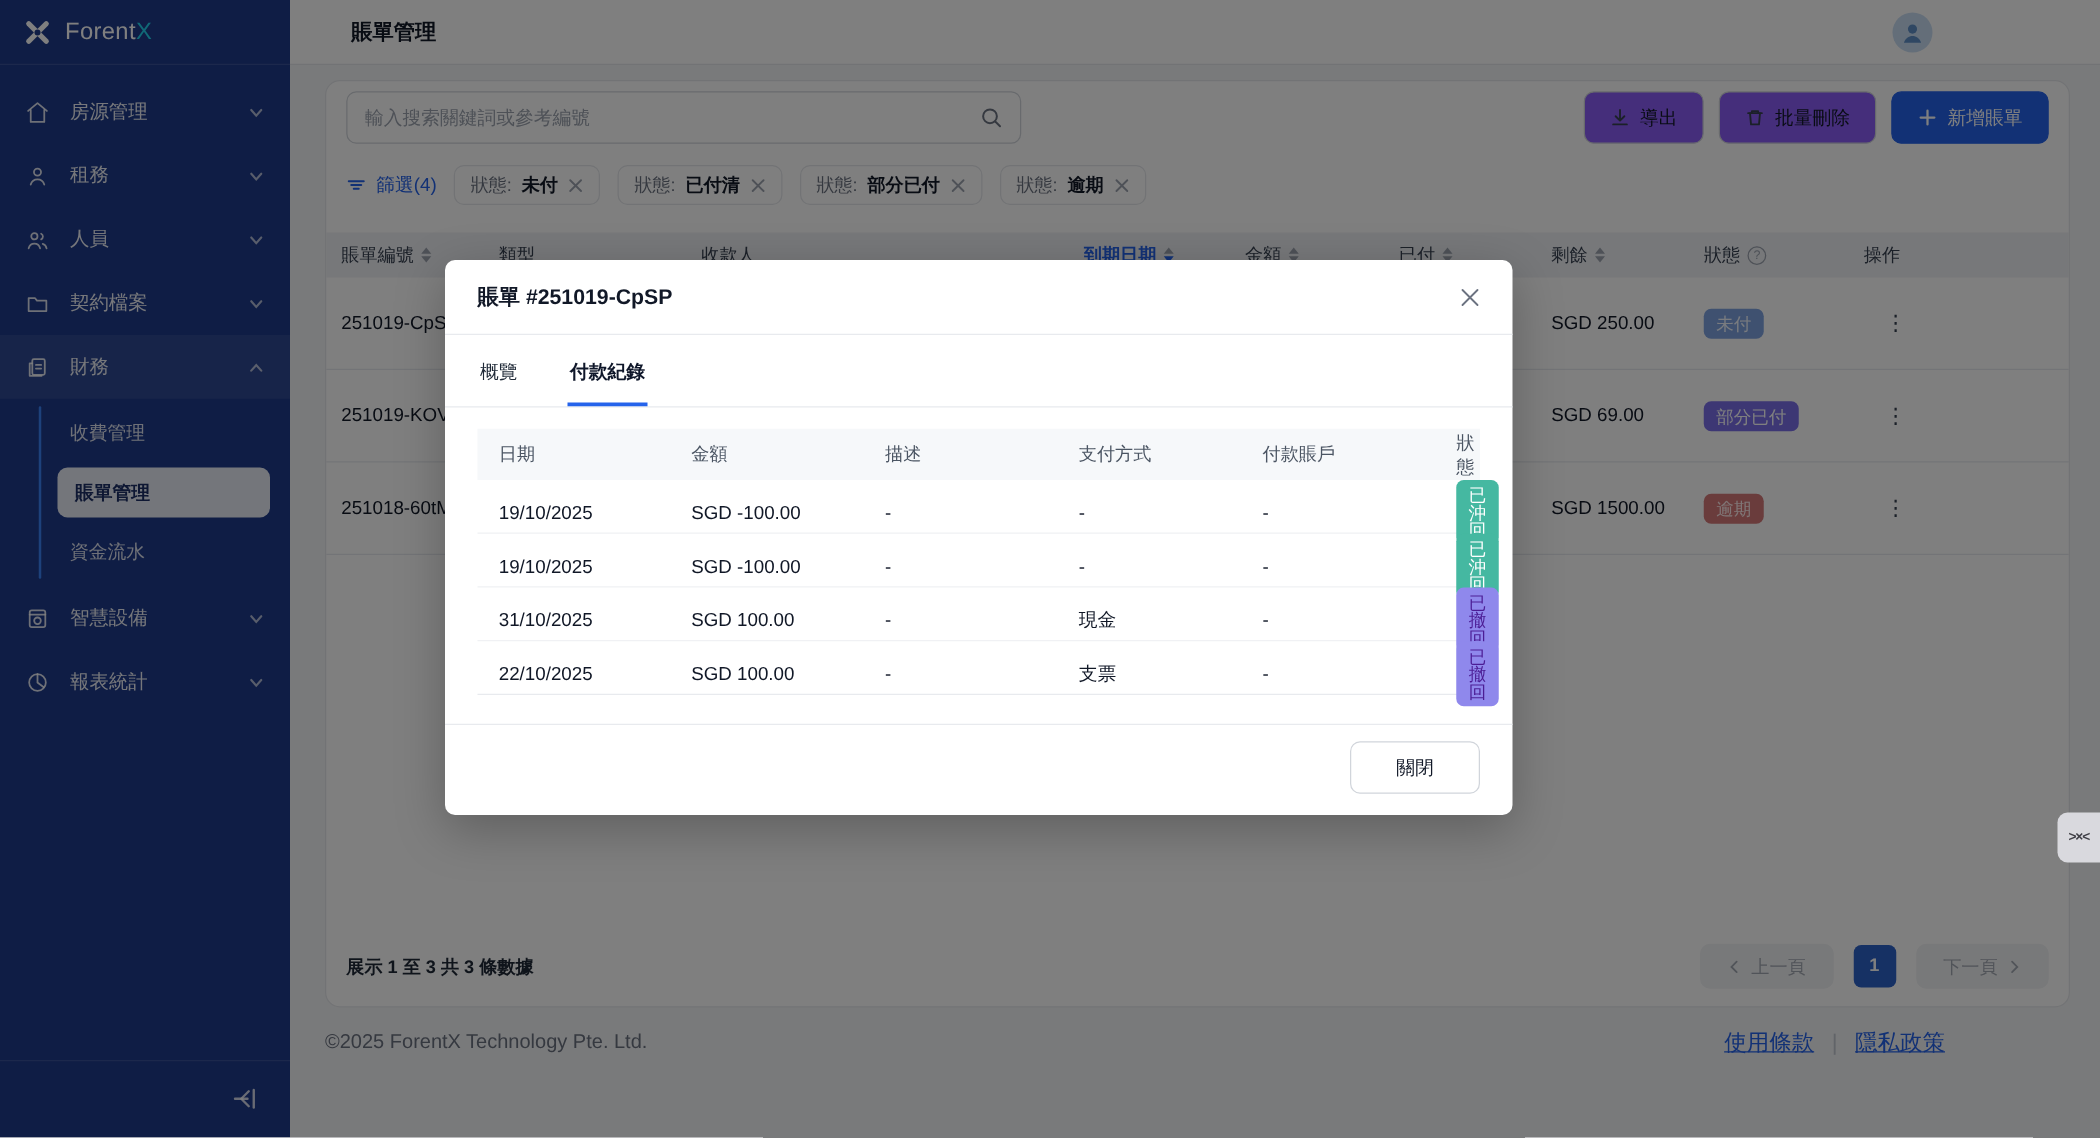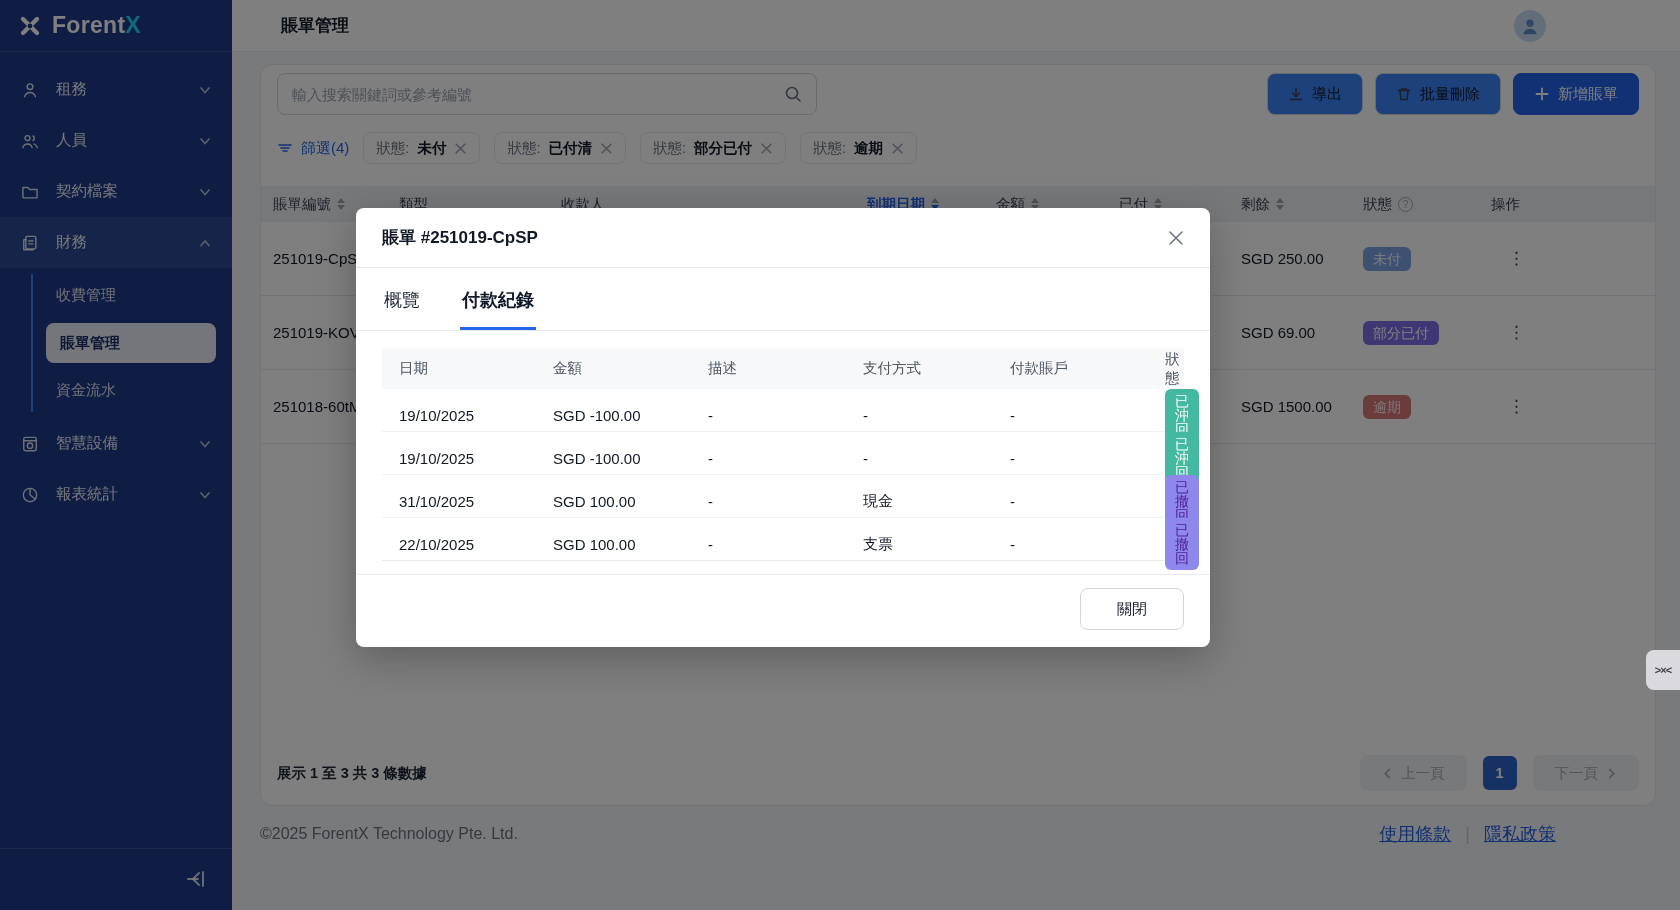--- a/index.html
+++ b/index.html
@@ -4,21 +4,21 @@
 <style>
   * { margin:0; padding:0; box-sizing:border-box; }
   html,body { width:1680px; height:910px; }
   body { font-family:"Liberation Sans", sans-serif; background:#f3f4f6; overflow:hidden; }
   .app { position:relative; width:1680px; height:910px; background:#f3f4f6; overflow:hidden; }
 
   
   .sidebar { position:absolute; left:0; top:0; width:232px; height:910px; background:#1e3a8a; z-index:10; }
   .logo-row { display:flex; align-items:center; gap:10px; height:52px; padding:0 18px; border-bottom:1px solid rgba(255,255,255,0.12); }
   .logo-mark { width:24px; height:24px; flex:0 0 auto; }
-  .logo-text { font-size:23px; font-weight:700; color:#ffffff; letter-spacing:0.3px; }
+  .logo-text { font-size:19px; font-weight:400; color:#ffffff; letter-spacing:0.3px; }
   .logo-text .x { color:#22d3ee; }
   .nav { padding-top:12px; }
   .nav-item { display:flex; align-items:center; height:51px; padding:0 20px; color:rgba(255,255,255,0.92); font-size:15.5px; cursor:pointer; position:relative; }
   .nav-item .nv-icon { width:20px; height:20px; margin-right:16px; color:rgba(255,255,255,0.85); flex:0 0 auto; }
   .nav-item .chev { margin-left:auto; width:14px; height:14px; color:rgba(255,255,255,0.65); }
   .nav-item.expanded { background:rgba(255,255,255,0.08); }
   .subnav { position:relative; padding:4px 0; }
   .subnav .rail { position:absolute; left:31px; top:6px; bottom:6px; width:2px; background:#3b82f6; border-radius:2px; }
   .sub-item { display:flex; align-items:center; height:47px; padding-left:56px; color:rgba(255,255,255,0.85); font-size:15px; cursor:pointer; }
   .sub-item.selected { height:40px; margin:4px 16px 4px 46px; padding-left:14px; background:#e9edf6; color:#1c2f66; font-weight:700; border-radius:8px; }
@@ -31,21 +31,21 @@
   .avatar { position:absolute; right:134px; top:10px; width:32px; height:32px; border-radius:50%; background:#c9ddf2; display:flex; align-items:center; justify-content:center; cursor:pointer; }
 
   
   .card { position:absolute; left:260px; top:64px; width:1396px; height:742px; background:#ffffff; border:1px solid #e5e7eb; border-radius:12px; z-index:5; }
   .toolbar { display:flex; align-items:center; padding:8px 16px 0 16px; }
   .search-wrap { position:relative; width:540px; }
   .search-input { width:540px; height:42px; border:1px solid #d1d5db; border-radius:8px; padding:0 44px 0 14px; font-size:15px; color:#111827; font-family:"Liberation Sans", sans-serif; background:#fff; }
   .search-input::placeholder { color:#9ca3af; }
   .search-icon { position:absolute; right:14px; top:11px; width:20px; height:20px; color:#6b7280; cursor:pointer; }
   .toolbar-right { margin-left:auto; display:flex; gap:12px; }
-  .btn { display:flex; align-items:center; justify-content:center; gap:8px; height:42px; padding:0 20px; border-radius:8px; border:1px solid #d1d5db; background:#3b82f6; font-size:15px; color:#111827; cursor:pointer; font-family:"Liberation Sans", sans-serif; }
+  .btn { display:flex; align-items:center; justify-content:center; gap:8px; height:42px; padding:0 20px; border-radius:8px; border:1px solid #d1d5db; background:#8b5cf6; font-size:15px; color:#111827; cursor:pointer; font-family:"Liberation Sans", sans-serif; }
   .btn .b-icon { width:16px; height:16px; color:#374151; }
   .btn.primary { background:#2563eb; border-color:#2563eb; color:#ffffff; }
   .btn.primary .b-icon { color:#ffffff; }
 
   .filter-row { display:flex; align-items:center; gap:14px; padding:17px 16px 0 16px; }
   .filter-trigger { display:flex; align-items:center; gap:8px; color:#2563eb; font-size:15px; cursor:pointer; }
   .filter-trigger .f-icon { width:16px; height:16px; }
   .chip { display:flex; align-items:center; gap:8px; height:32px; padding:0 12px; border:1px solid #e5e7eb; border-radius:8px; background:#ffffff; font-size:14.5px; }
   .chip .c-label { color:#6b7280; }
   .chip .c-value { color:#111827; font-weight:700; }
@@ -88,28 +88,28 @@
   .footer-links a { color:#2563eb; text-decoration:underline; cursor:pointer; }
   .footer-links .sep { color:#c3c8d1; }
 
   
   .overlay { position:absolute; inset:0; background:rgba(0,0,0,0.5); z-index:40; }
   .modal { position:absolute; left:356px; top:208px; width:854px; background:#ffffff; border-radius:8px; box-shadow:0 12px 40px rgba(0,0,0,0.25); z-index:60; }
   .modal-header { position:relative; padding:18px 26px; border-bottom:1px solid #e8eaee; }
   .modal-title { font-size:17px; font-weight:700; color:#111827;margin-top:36px; }
   .modal-close { position:absolute; right:24px; top:20px; width:20px; height:20px; color:#6b7280; cursor:pointer; }
   .tabs { display:flex; gap:38px; padding:0 26px; border-bottom:1px solid #e8eaee; }
-  .tab { padding:20px 2px 15px 2px; font-size:18px; color:#1f2937; cursor:pointer; border-bottom:3px solid transparent; }
+  .tab { padding:20px 2px 15px 2px; font-size:15px; color:#1f2937; cursor:pointer; border-bottom:3px solid transparent; }
   .tab.active { color:#0f172a; border-bottom-color:#2563eb;font-weight:bold; }
   .ptable { margin:17px 26px 0 26px; }
   .pt-head, .pt-row { display:grid; grid-template-columns:134px 135px 135px 127px 135px 1fr; align-items:center; padding-left:17px;gap:20px; }
   .pt-head { height:41px; background:#f6f8fa; font-size:14.5px; color:#4b5563; }
   .pt-row { height:43px; border-bottom:1px solid #f0f1f4; font-size:15px; color:#111827; }
   .pt-row:last-child { border-bottom:1px solid #e8eaee; }
-  .modal-footer { margin-top:13px; border-top:1px solid #e8eaee; padding:13px 26px 17px 26px; display:flex; justify-content:flex-end; }
+  .modal-footer { margin-top:23px; border-top:1px solid #e8eaee; padding:13px 26px 17px 26px; display:flex; justify-content:flex-end; }
   .btn-close { width:104px; height:42px; background:#ffffff; border:1px solid #d1d5db; border-radius:8px; font-size:15px; color:#111827; cursor:pointer; font-family:"Liberation Sans", sans-serif; }
 
   
   .floating-widget { position:absolute; right:0; top:650px; width:34px; height:40px; background:#d9d9de; border-radius:8px 0 0 8px; z-index:70; display:flex; align-items:center; justify-content:center; font-size:11px; font-weight:700; color:#3f3f46; cursor:pointer; letter-spacing:-1px; }
 
   svg { display:block; }
 </style>
 </head>
 <body>
 
@@ -121,20 +121,34 @@
         <svg viewBox="0 0 24 24" width="24" height="24">
           <line x1="5" y1="5" x2="19" y2="19" stroke="#ffffff" stroke-width="4.2" stroke-linecap="round"></line>
           <line x1="19" y1="5" x2="5" y2="19" stroke="#ffffff" stroke-width="4.2" stroke-linecap="round"></line>
           <circle cx="12" cy="12" r="2.4" fill="#1e3a8a"></circle>
         </svg>
       </span>
       <span class="logo-text"><span>Forent</span><span class="x">X</span></span>
     </div>
 
     <div class="nav">
+      <div class="nav-item">
+        <span class="nv-icon">
+          <svg viewBox="0 0 24 24" width="20" height="20" fill="none" stroke="currentColor" stroke-width="1.7" stroke-linecap="round" stroke-linejoin="round">
+              <path d="M3 10.5 12 3l9 7.5"></path>
+              <path d="M5.5 9.5V21h13V9.5"></path>
+            </svg>
+        </span>
+        <span>房源管理</span>
+        <span class="chev">
+          <svg viewBox="0 0 14 14" width="14" height="14" fill="none" stroke="currentColor" stroke-width="1.7" stroke-linecap="round">
+              <polyline points="3,5 7,9.5 11,5"></polyline>
+            </svg>
+        </span>
+      </div>
       <div class="nav-item">
         <span class="nv-icon">
           <svg viewBox="0 0 24 24" width="20" height="20" fill="none" stroke="currentColor" stroke-width="1.7" stroke-linecap="round">
               <circle cx="12" cy="8" r="3.4"></circle>
               <path d="M5.5 20c1-3.4 3.5-5 6.5-5s5.5 1.6 6.5 5"></path>
             </svg>
         </span>
         <span>租務</span>
         <span class="chev">
           <svg viewBox="0 0 14 14" width="14" height="14" fill="none" stroke="currentColor" stroke-width="1.7" stroke-linecap="round">

